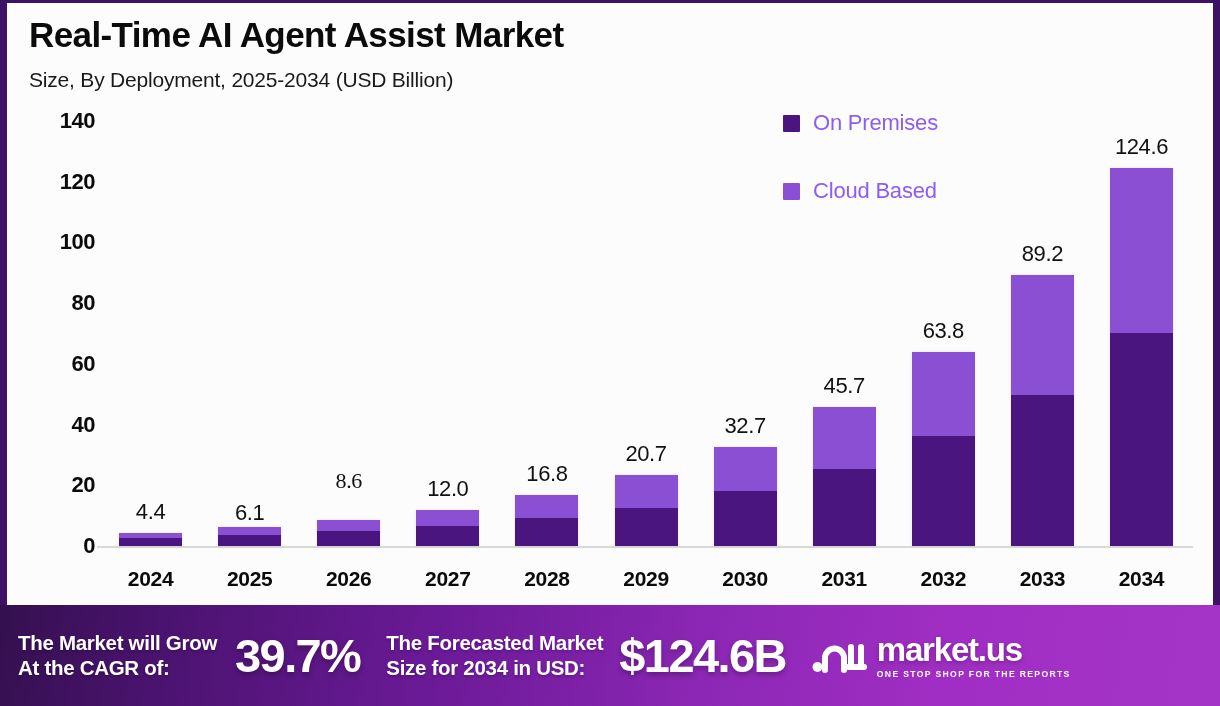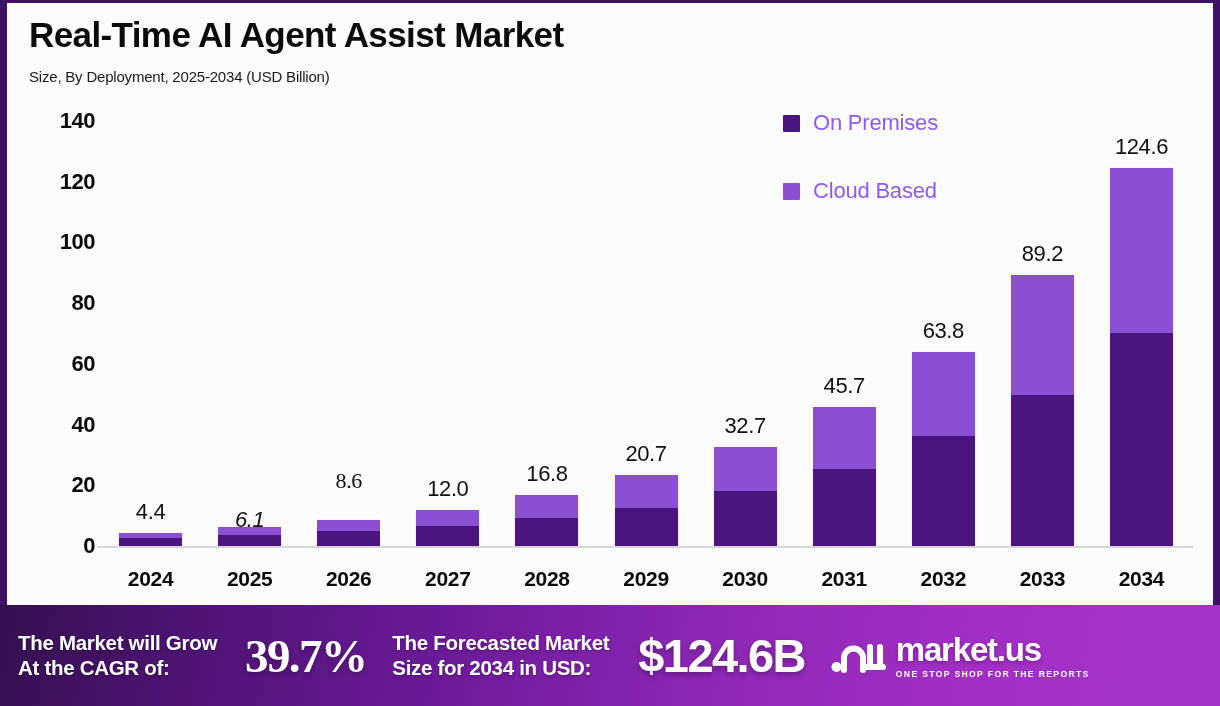--- a/index.html
+++ b/index.html
@@ -22,21 +22,21 @@
   .header { position: absolute; left: 22px; top: 12px; }
   .chart-title {
     font-size: 35px;
     font-weight: 700;
     letter-spacing: -0.6px;
     color: #0b0b0b;
     white-space: nowrap;
   }
   .chart-subtitle {
     margin-top: 13px;
-    font-size: 15px;
+    font-size: 21px;
     font-weight: 400;
     color: #1a1a1a;
     letter-spacing: -0.2px;
     white-space: nowrap;
   }
 
   
   .legend { position: absolute; left: 776px; top: 105px; }
   .legend-row { display: flex; align-items: center; height: 30px; }
   .legend-row + .legend-row { margin-top: 38px; }
@@ -201,21 +201,21 @@
   <div class="bars" id="bars">
       <div class="bar-group">
         <div class="bar-total" style="bottom: 21.3571px;">4.4</div>
         <div class="bar-stack">
           <div class="seg-cloud" style="height: 5.46429px; background: rgb(139, 79, 212);"></div>
           <div class="seg-onprem" style="height: 7.89286px; background: rgb(75, 21, 128);"></div>
         </div>
         <div class="xtick">2024</div>
       </div>
       <div class="bar-group">
-        <div class="bar-total" style="bottom: 13px; font-style: italic;">6.1</div>
+        <div class="bar-total" style="bottom: 20px;">6.1</div>
         <div class="bar-stack">
           <div class="seg-cloud" style="height: 7.89286px; background: rgb(139, 79, 212);"></div>
           <div class="seg-onprem" style="height: 10.625px; background: rgb(75, 21, 128);"></div>
         </div>
         <div class="xtick">2025</div>
       </div>
       <div class="bar-group">
         <div class="bar-total" style="bottom: 52px; font-family: Liberation Serif, serif;">8.6</div>
         <div class="bar-stack">
           <div class="seg-cloud" style="height: 11.2321px; background: rgb(139, 79, 212);"></div>
@@ -289,24 +289,24 @@
       </div>
     </div>
 
   <div class="banner">
 
     <div class="banner-block" style="margin-left:18px;">
       <div class="banner-caption">
         <div>The Market will Grow</div>
         <div>At the CAGR of:</div>
       </div>
-      <div class="banner-value" style="margin-left:28px;font-family:Liberation Serif, serif;">39.7%</div>
-    </div>
-
-    <div class="banner-block" style="margin-left:26px;gap:13px;">
+      <div class="banner-value" style="margin-left:18px;">39.7%</div>
+    </div>
+
+    <div class="banner-block" style="margin-left:26px;">
       <div class="banner-caption">
         <div>The Forecasted Market</div>
         <div>Size for 2034 in USD:</div>
       </div>
       <div class="banner-value" style="margin-left:16px;">$124.6B</div>
     </div>
 
     <div class="logo" style="margin-left:26px;">
       <span class="logo-mark">
         <svg viewBox="0 0 56 38" width="56" height="38" aria-hidden="true">

